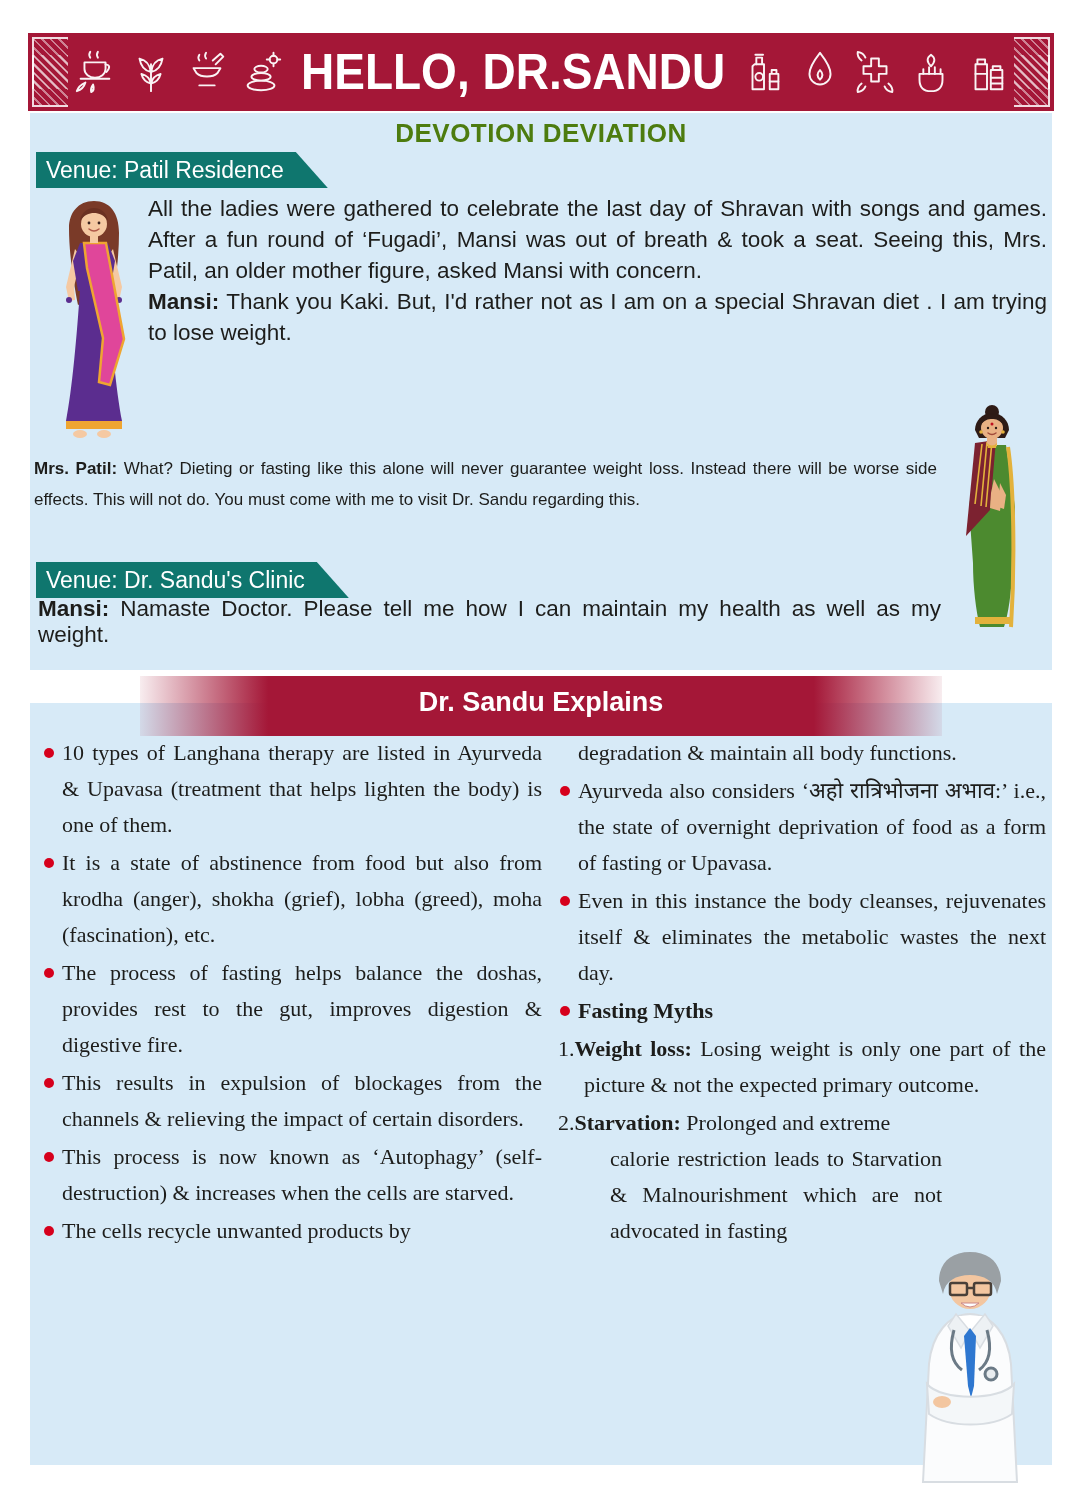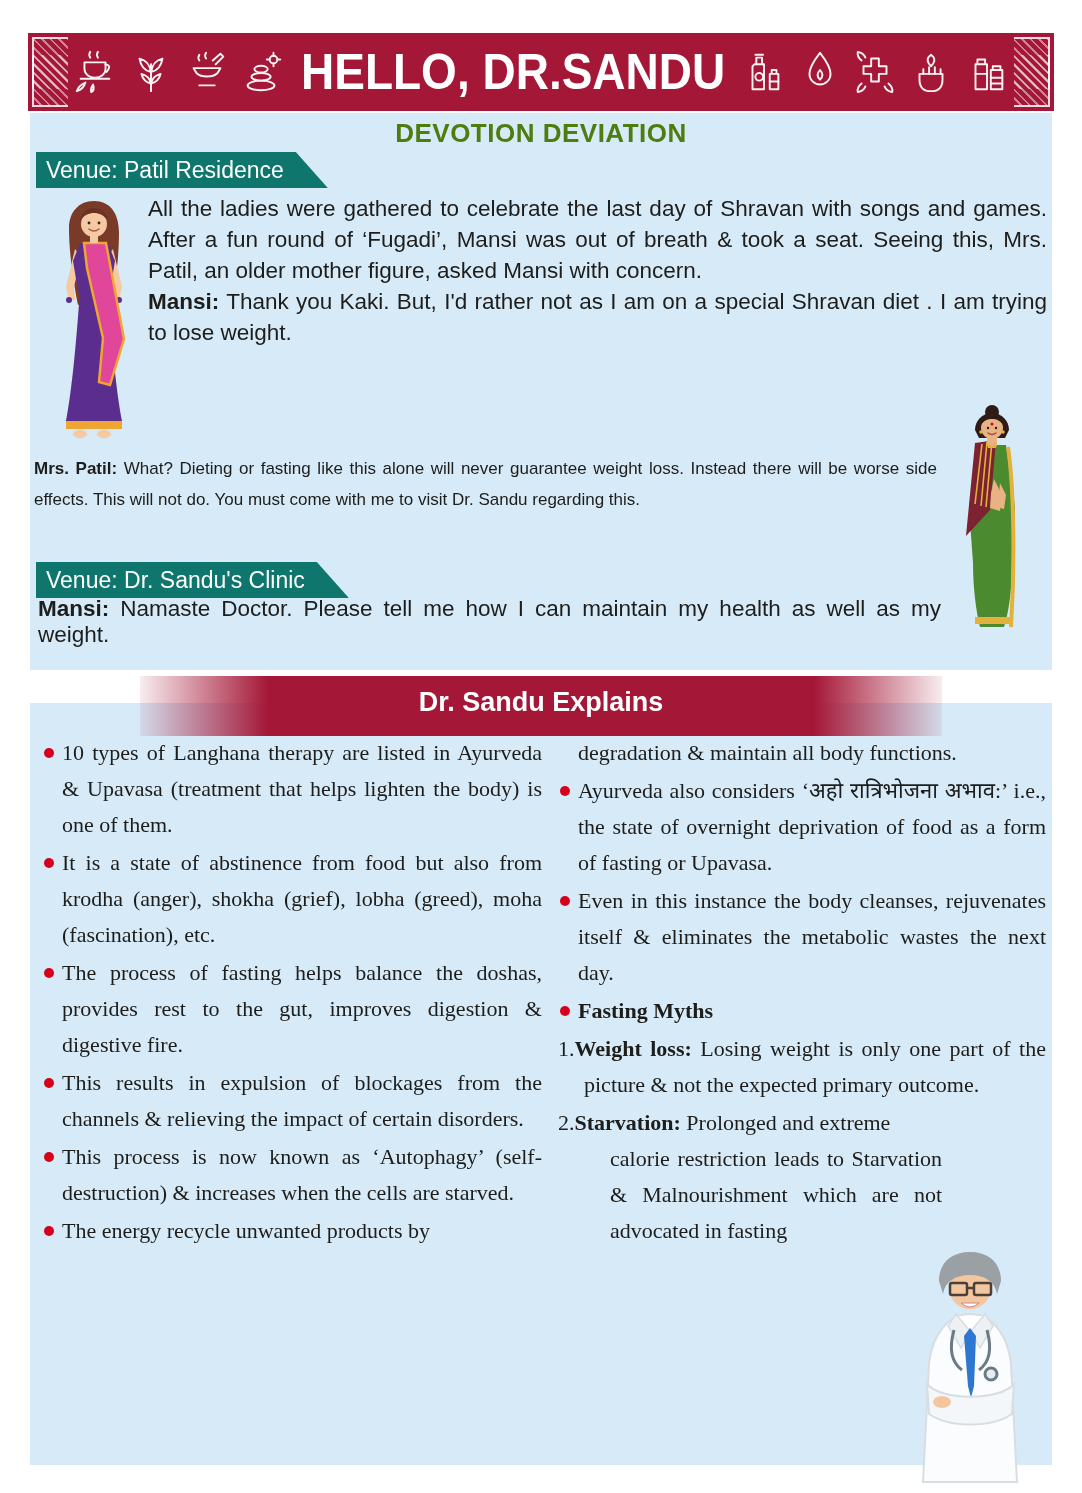--- a/index.html
+++ b/index.html
@@ -208,21 +208,21 @@
   </div>
 
   <section class="panel explains-panel">
 
     <div class="col left">
       <div class="bullet"><span class="dot"></span><span>10 types of Langhana therapy are listed in Ayurveda &amp; Upavasa (treatment that helps lighten the body)  is one of them.</span></div>
       <div class="bullet"><span class="dot"></span><span>It is a state of abstinence from food but also from krodha (anger), shokha (grief), lobha (greed), moha (fascination), etc.</span></div>
       <div class="bullet"><span class="dot"></span><span>The process of fasting helps balance the doshas, provides rest to the gut, improves digestion &amp; digestive fire.</span></div>
       <div class="bullet"><span class="dot"></span><span>This results in expulsion of blockages from the channels &amp; relieving the impact of certain disorders.</span></div>
       <div class="bullet"><span class="dot"></span><span>This process is now known as ‘Autophagy’ (self- destruction) &amp; increases when the cells are starved.</span></div>
-      <div class="bullet"><span class="dot"></span><span>The energy recycle unwanted products by</span></div>
+      <div class="bullet"><span class="dot"></span><span>The cells recycle unwanted products by</span></div>
     </div>
 
     <div class="col right">
       <div class="cont">degradation &amp; maintain all body functions.</div>
       <div class="bullet"><span class="dot"></span><span>Ayurveda also considers ‘अहो रात्रिभोजना अभाव:’ i.e., the state of overnight deprivation of food as a form of fasting or Upavasa.</span></div>
       <div class="bullet"><span class="dot"></span><span>Even in this instance the body cleanses, rejuvenates itself &amp; eliminates the metabolic wastes the next day.</span></div>
       <div class="bullet bold"><span class="dot"></span><span>Fasting Myths</span></div>
 
       <div class="myth"><span class="mnum">1.</span><span class="speaker">Weight loss:</span><span> Losing weight is only one part of the picture &amp; not the expected primary outcome.</span></div>
 

